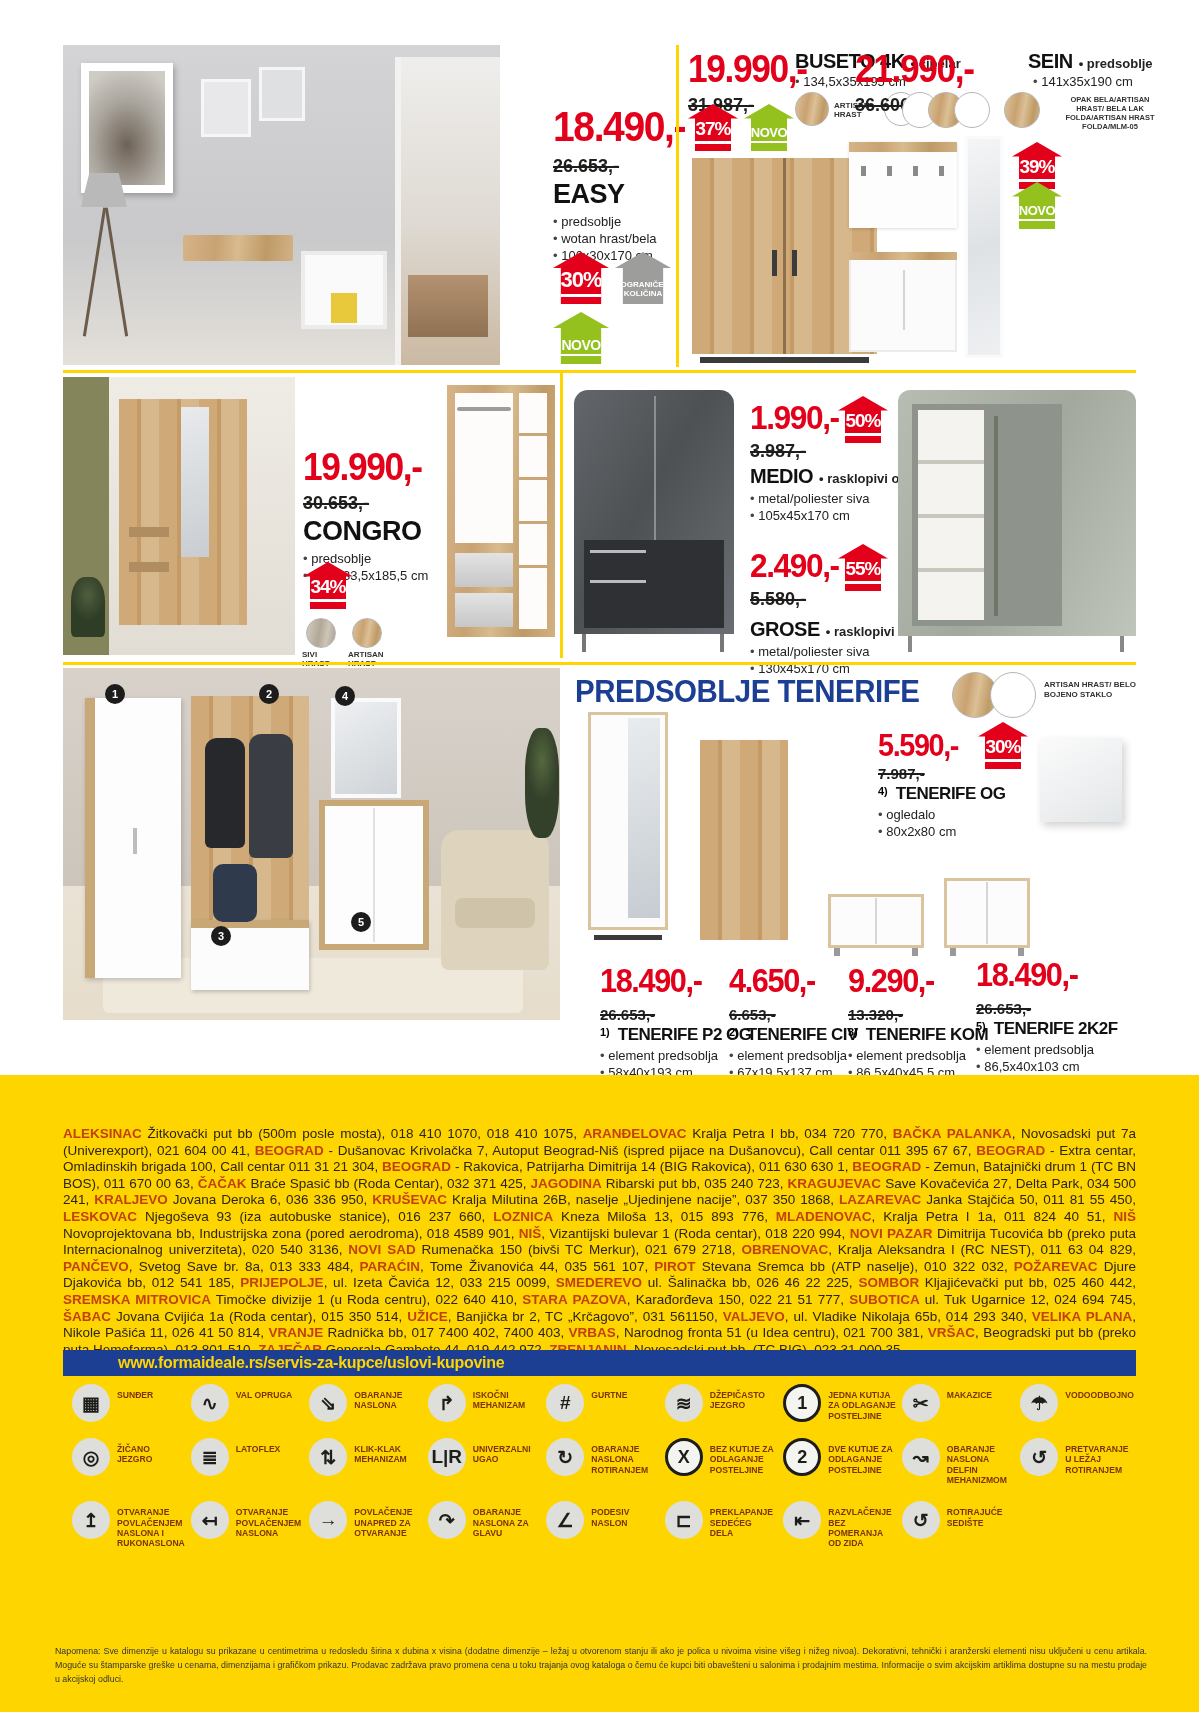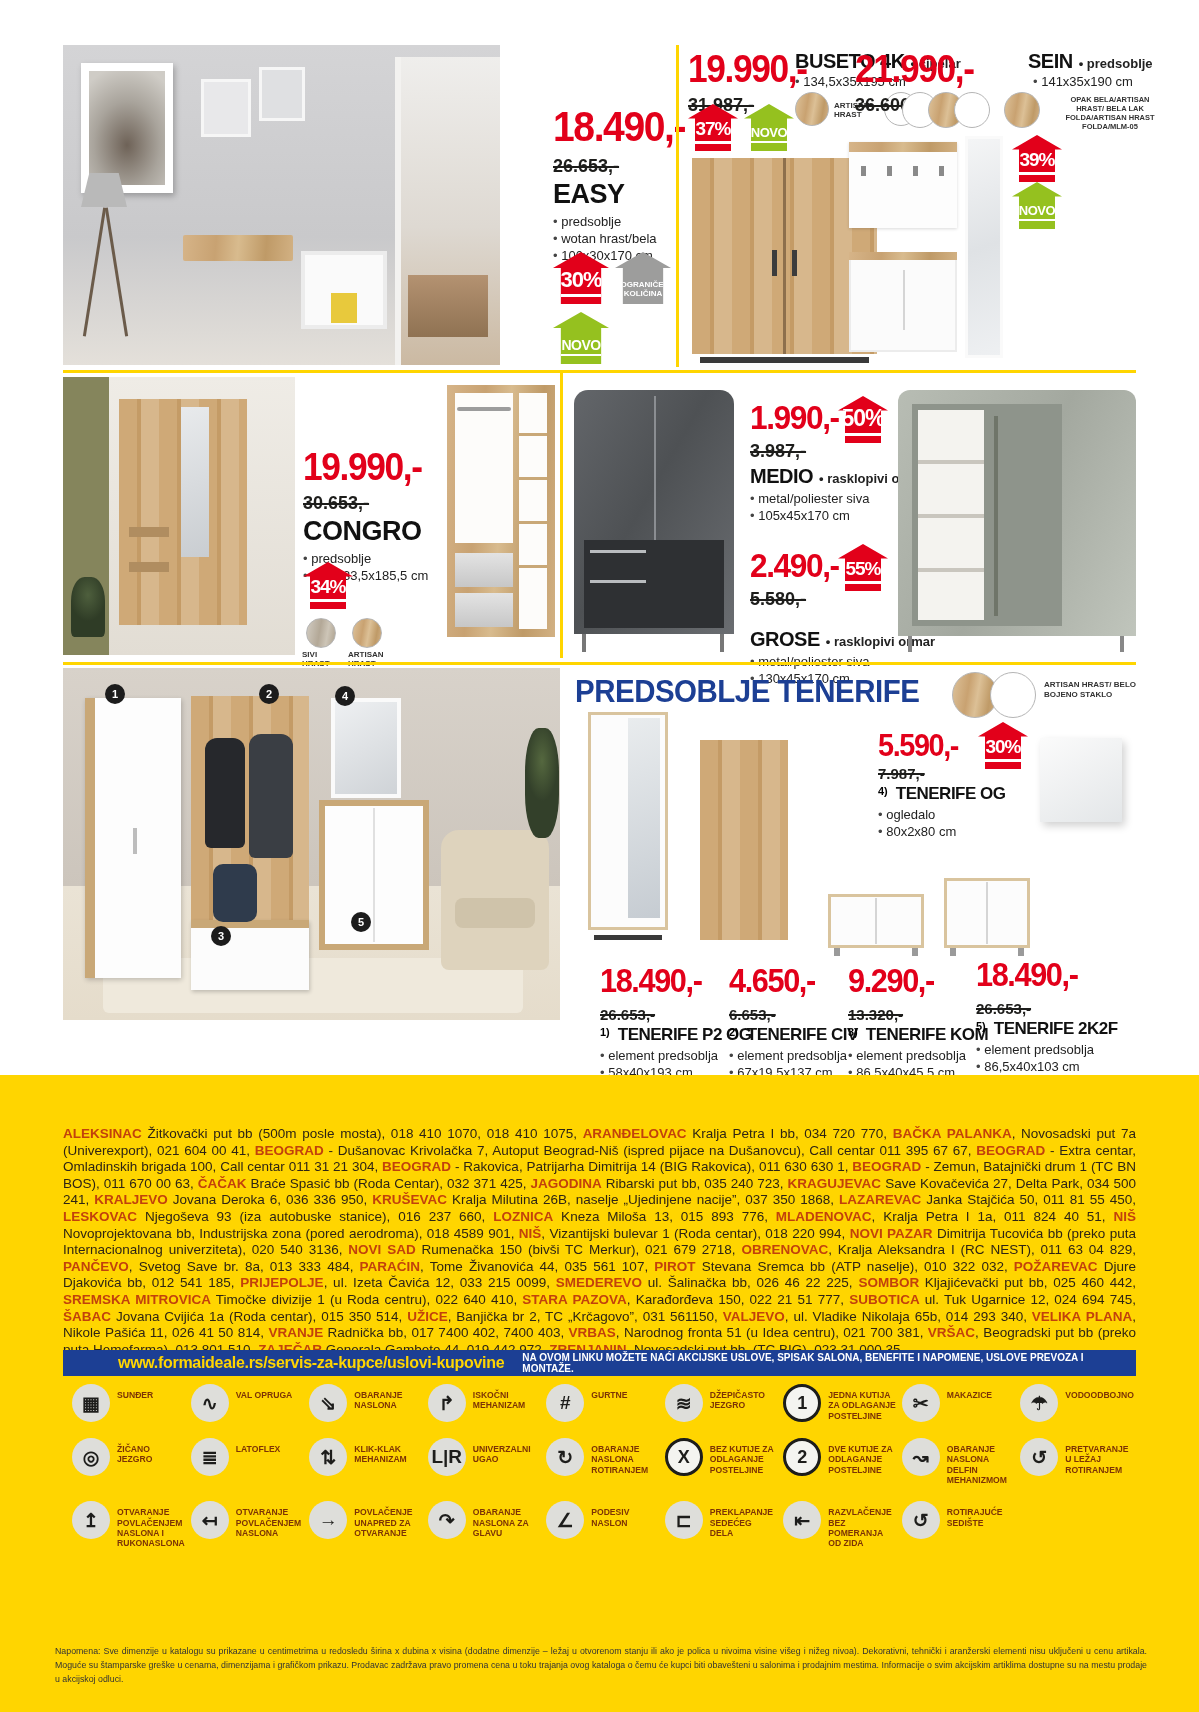--- a/index.html
+++ b/index.html
@@ -156,21 +156,21 @@
     <div class="abs wood" style="left:4px;top:10px;width:108px;height:10px;"></div>
     <div class="abs" style="left:16px;top:34px;width:5px;height:10px;background:#8a8a8a;"></div>
     <div class="abs" style="left:42px;top:34px;width:5px;height:10px;background:#8a8a8a;"></div>
     <div class="abs" style="left:68px;top:34px;width:5px;height:10px;background:#8a8a8a;"></div>
     <div class="abs" style="left:94px;top:34px;width:5px;height:10px;background:#8a8a8a;"></div>
     <div class="abs" style="left:4px;top:120px;width:108px;height:100px;background:#fbfbfb;box-shadow:inset 0 0 0 2px #ececec;"></div>
     <div class="abs wood" style="left:4px;top:120px;width:108px;height:8px;"></div>
     <div class="abs" style="left:58px;top:138px;width:2px;height:60px;background:#d5d5d5;"></div>
     <div class="abs" style="left:120px;top:4px;width:38px;height:222px;background:linear-gradient(160deg,#f4f5f6 0%,#dfe2e5 50%,#eef0f2 100%);border:3px solid #fafafa;box-sizing:border-box;"></div>
   </div>
-  <div class="house red abs" style="left:1012px;top:135px;width:50px;height:47px;text-align:center;">
+  <div class="house red abs" style="left:1012px;top:142px;width:50px;height:47px;text-align:center;">
     <span class="pct" style="font-size:19px;">39%</span>
   </div>
   <div class="house green abs" style="left:1012px;top:182px;width:50px;height:47px;">
     <span class="nv" style="font-size:13px;">NOVO</span>
   </div>
 
   <div class="hline" style="left:63px;top:370px;width:1073px;"></div>
 
   <div class="photo" style="left:63px;top:377px;width:232px;height:278px;background:linear-gradient(180deg,#efece6,#e2ddd4);">
     <div class="abs" style="left:0;top:0;width:46px;height:278px;background:#85855c;"></div>
@@ -229,27 +229,27 @@
     <div class="nameline" style="margin-top:3px;">
       <span class="pname pname-lg">MEDIO</span>
       <span class="subtitle">rasklopivi ormar</span>
     </div>
     <div class="bullets" style="margin-top:3px;">
         <div class="bullet">metal/poliester siva</div>
         <div class="bullet">105x45x170 cm</div>
       </div>
   </div>
   <div class="house red abs" style="left:838px;top:396px;width:50px;height:47px;">
-    <span class="pct" style="font-size:23px;">50%</span>
+    <span class="pct" style="font-size:19px;">50%</span>
   </div>
 
   <div class="abs" style="left:750px;top:548px;width:130px;">
     <div class="price price-md">2.490,-</div>
     <div class="old" style="margin-top:7px;">5.580,-</div>
-    <div class="nameline" style="margin-top:18px;text-align:center;">
+    <div class="nameline" style="margin-top:8px;text-align:center;">
       <span class="pname pname-lg">GROSE</span>
       <span class="subtitle">rasklopivi ormar</span>
     </div>
     <div class="bullets" style="margin-top:3px;">
         <div class="bullet">metal/poliester siva</div>
         <div class="bullet">130x45x170 cm</div>
       </div>
   </div>
   <div class="house red abs" style="left:838px;top:544px;width:50px;height:47px;">
     <span class="pct" style="font-size:19px;">55%</span>
@@ -382,21 +382,20 @@
       </div>
   </div>
 
   <div class="yellow"></div>
 
 
   <div class="salons-text" style="left:63px;top:1126px;width:1073px;"><b>ALEKSINAC</b><span> Žitkovački put bb (500m posle mosta), 018 410 1070, 018 410 1075, </span><b>ARANĐELOVAC</b><span> Kralja Petra I bb, 034 720 770, </span><b>BAČKA PALANKA</b><span>, Novosadski put 7a (Univerexport), 021 604 00 41, </span><b>BEOGRAD</b><span> - Dušanovac Krivolačka 7, Autoput Beograd-Niš (ispred pijace na Dušanovcu), Call centar 011 395 67 67, </span><b>BEOGRAD</b><span> - Extra centar, Omladinskih brigada 100, Call centar 011 31 21 304, </span><b>BEOGRAD</b><span> - Rakovica, Patrijarha Dimitrija 14 (BIG Rakovica), 011 630 630 1, </span><b>BEOGRAD</b><span> - Zemun, Batajnički drum 1 (TC BN BOS), 011 670 00 63, </span><b>ČAČAK</b><span> Braće Spasić bb (Roda Centar), 032 371 425, </span><b>JAGODINA</b><span> Ribarski put bb, 035 240 723, </span><b>KRAGUJEVAC</b><span> Save Kovačevića 27, Delta Park, 034 500 241, </span><b>KRALJEVO</b><span> Jovana Deroka 6, 036 336 950, </span><b>KRUŠEVAC</b><span> Kralja Milutina 26B, naselje „Ujedinjene nacije”, 037 350 1868, </span><b>LAZAREVAC</b><span> Janka Stajčića 50, 011 81 55 450, </span><b>LESKOVAC</b><span> Njegoševa 93 (iza autobuske stanice), 016 237 660, </span><b>LOZNICA</b><span> Kneza Miloša 13, 015 893 776, </span><b>MLADENOVAC</b><span>, Kralja Petra I 1a, 011 824 40 51, </span><b>NIŠ</b><span> Novoprojektovana bb, Industrijska zona (pored aerodroma), 018 4589 901, </span><b>NIŠ</b><span>, Vizantijski bulevar 1 (Roda centar), 018 220 994, </span><b>NOVI PAZAR</b><span> Dimitrija Tucovića bb (preko puta Internacionalnog univerziteta), 020 540 3136, </span><b>NOVI SAD</b><span> Rumenačka 150 (bivši TC Merkur), 021 679 2718, </span><b>OBRENOVAC</b><span>, Kralja Aleksandra I (RC NEST), 011 63 04 829, </span><b>PANČEVO</b><span>, Svetog Save br. 8a, 013 333 484, </span><b>PARAĆIN</b><span>, Tome Živanovića 44, 035 561 107, </span><b>PIROT</b><span> Stevana Sremca bb (ATP naselje), 010 322 032, </span><b>POŽAREVAC</b><span> Djure Djakovića bb, 012 541 185, </span><b>PRIJEPOLJE</b><span>, ul. Izeta Čavića 12, 033 215 0099, </span><b>SMEDEREVO</b><span> ul. Šalinačka bb, 026 46 22 225, </span><b>SOMBOR</b><span> Kljajićevački put bb, 025 460 442, </span><b>SREMSKA MITROVICA</b><span> Timočke divizije 1 (u Roda centru), 022 640 410, </span><b>STARA PAZOVA</b><span>, Karađorđeva 150, 022 21 51 777, </span><b>SUBOTICA</b><span> ul. Tuk Ugarnice 12, 024 694 745, </span><b>ŠABAC</b><span> Jovana Cvijića 1a (Roda centar), 015 350 514, </span><b>UŽICE</b><span>, Banjička br 2, TC „Krčagovo”, 031 561150, </span><b>VALJEVO</b><span>, ul. Vladike Nikolaja 65b, 014 293 340, </span><b>VELIKA PLANA</b><span>, Nikole Pašića 11, 026 41 50 814, </span><b>VRANJE</b><span> Radnička bb, 017 7400 402, 7400 403, </span><b>VRBAS</b><span>, Narodnog fronta 51 (u Idea centru), 021 700 381, </span><b>VRŠAC</b><span>, Beogradski put bb (preko puta Hemofarma), 013 801 510, </span><b>ZAJEČAR</b><span> Generala Gambete 44, 019 442 972, </span><b>ZRENJANIN</b><span>, Novosadski put bb, (TC BIG), 023 31 000 35</span></div>
 
   <div class="bluebar" style="left:63px;top:1350px;width:1073px;height:26px;">
     <span class="url">www.formaideale.rs/servis-za-kupce/uslovi-kupovine</span>
-    <span class="urlnote">NA OVOM LINKU MOŽETE NAĆI AKCIJSKE USLOVE, SPISAK SALONA, BENEFITE I NAPOMENE, USLOVE PREVOZA I MONTAŽE.</span>
   </div>
 
   <div class="legend" style="left:72px;top:1384px;width:1062px;">
       <div class="leg-item">
         <span class="leg-icon">▦</span>
         <span class="leg-label">SUNĐER</span>
       </div>
       <div class="leg-item">
         <span class="leg-icon">∿</span>
         <span class="leg-label">VAL OPRUGA</span>

